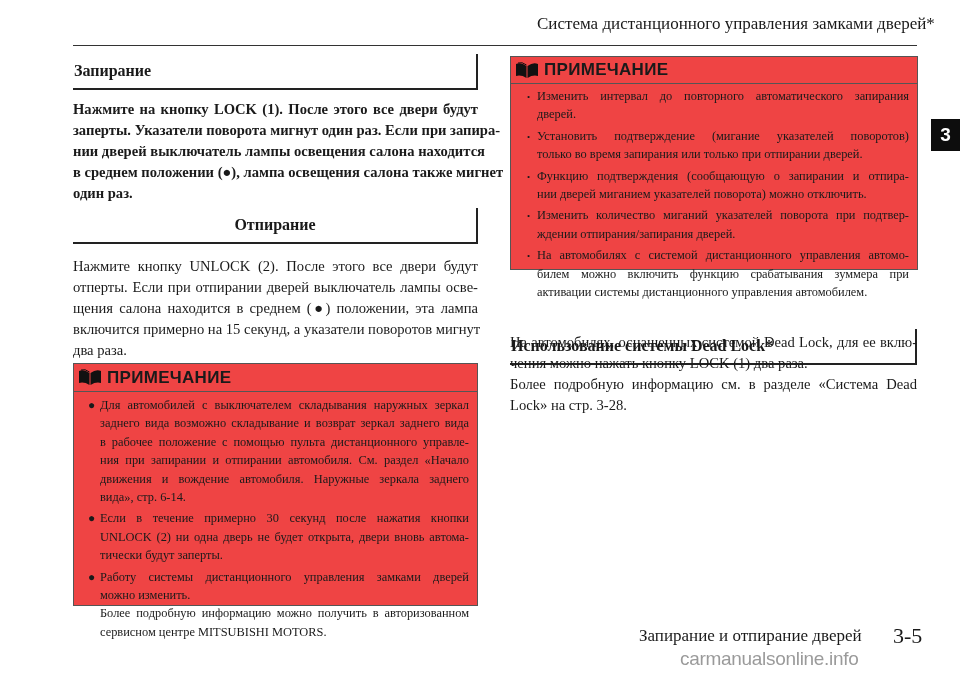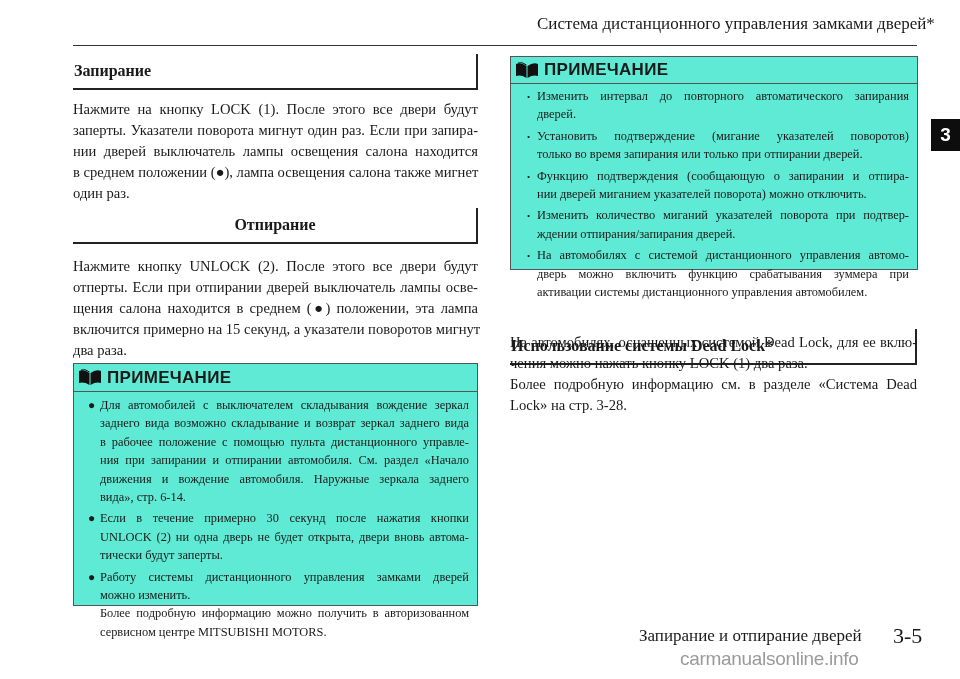--- a/index.html
+++ b/index.html
@@ -19,21 +19,21 @@
     border-bottom: 2px solid #222; border-right: 2px solid #222; padding: 6px 0 6px 1px; box-sizing: border-box;
   }
   .para {
     position: absolute; font-size: 14.6px; line-height: 21px; text-align: justify; text-align-last: left;
     hyphens: manual;
   }
   .para .line { display: block; text-align: justify; text-align-last: justify; white-space: nowrap; }
   .para .line.last { text-align-last: left; }
 
   .note-box {
-    position: absolute; border: 1px solid #555; box-sizing: border-box; background: #5eead4;
+    position: absolute; border: 1px solid #555; box-sizing: border-box; background: #ef4444;
   }
   .note-head {
     height: 27px; border-bottom: 1px solid #555; display: flex; align-items: center; padding-left: 4px;
     font-family: "Liberation Sans", "DejaVu Sans", sans-serif; font-weight: bold; font-size: 17px; letter-spacing: 0.3px;
   }
   .note-head svg { margin-right: 5px; }
   .note-body { padding: 4px 8px 0 0; font-size: 12.4px; line-height: 18.4px; }
   .note-item { position: relative; padding-left: 26px; margin-bottom: 3px; }
   .note-item .bullet {
     position: absolute; left: 14px; top: 0; font-size: 12px;
@@ -56,21 +56,21 @@
 </style>
 </head>
 <body>
 
 <div class="abs running-head">Система дистанционного управления замками дверей*</div>
 <div class="abs head-rule"></div>
 
 <div class="abs tab-marker">3</div>
 
 <div class="section-title" style="left:73px; top:54px; width:405px;">Запирание</div>
-<div class="para" style="left:73px; top:99px; width:405px;">
+<div class="para" style="left:73px; top:99px; width:405px;font-weight:bold;">
   <span class="line">Нажмите на кнопку LOCK (1). После этого все двери будут</span>
   <span class="line">заперты. Указатели поворота мигнут один раз. Если при запира-</span>
   <span class="line">нии дверей выключатель лампы освещения салона находится</span>
   <span class="line">в среднем положении (●), лампа освещения салона также мигнет</span>
   <span class="line last">один раз.</span>
 </div>
 
 <div class="section-title" style="left:73px; top:208px; width:405px;text-align:center;">Отпирание</div>
 <div class="para" style="left:73px; top:256px; width:405px;">
   <span class="line">Нажмите кнопку UNLOCK (2). После этого все двери будут</span>
@@ -85,21 +85,21 @@
     <svg width="24" height="17" viewBox="0 0 24 17">
       <path d="M1 2 Q6 0 11.5 4 L11.5 16 Q6 12.5 1 14 Z" fill="#111"></path>
       <path d="M23 2 Q18 0 12.5 4 L12.5 16 Q18 12.5 23 14 Z" fill="#111"></path>
       <path d="M3 1 Q7 -0.5 11.5 3" stroke="#111" stroke-width="1" fill="none"></path>
     </svg>
     <span>ПРИМЕЧАНИЕ</span>
   </div>
   <div class="note-body">
     <div class="note-item">
       <span class="bullet">●</span>
-      <span class="line">Для автомобилей с выключателем складывания вождение зеркал</span>
+      <span class="line">Для автомобилей с выключателем складывания наружных зеркал</span>
       <span class="line">заднего вида возможно складывание и возврат зеркал заднего вида</span>
       <span class="line">в рабочее положение с помощью пульта дистанционного управле-</span>
       <span class="line">ния при запирании и отпирании автомобиля. См. раздел «Начало</span>
       <span class="line">движения и вождение автомобиля. Наружные зеркала заднего</span>
       <span class="line last">вида», стр. 6-14.</span>
     </div>
     <div class="note-item">
       <span class="bullet">●</span>
       <span class="line">Если в течение примерно 30 секунд после нажатия кнопки</span>
       <span class="line">UNLOCK (2) ни одна дверь не будет открыта, двери вновь автома-</span>
@@ -141,21 +141,21 @@
       <span class="line last">нии дверей миганием указателей поворота) можно отключить.</span>
     </div>
     <div class="note-item dot">
       <span class="bullet">•</span>
       <span class="line">Изменить количество миганий указателей поворота при подтвер-</span>
       <span class="line last">ждении отпирания/запирания дверей.</span>
     </div>
     <div class="note-item dot">
       <span class="bullet">•</span>
       <span class="line">На автомобилях с системой дистанционного управления автомо-</span>
-      <span class="line">дверь можно включить функцию срабатывания зуммера при</span>
+      <span class="line">билем можно включить функцию срабатывания зуммера при</span>
       <span class="line last">активации системы дистанционного управления автомобилем.</span>
     </div>
   </div>
 </div>
 
 <div class="section-title" style="left:510px; top:285px; width:407px;margin-top:44px;">Использование системы Dead Lock*</div>
 <div class="para" style="left:510px; top:332px; width:407px;">
   <span class="line">На автомобилях, оснащенных системой Dead Lock, для ее вклю-</span>
   <span class="line last">чения можно нажать кнопку LOCK (1) два раза.</span>
   <span class="line">Более подробную информацию см. в разделе «Система Dead</span>

